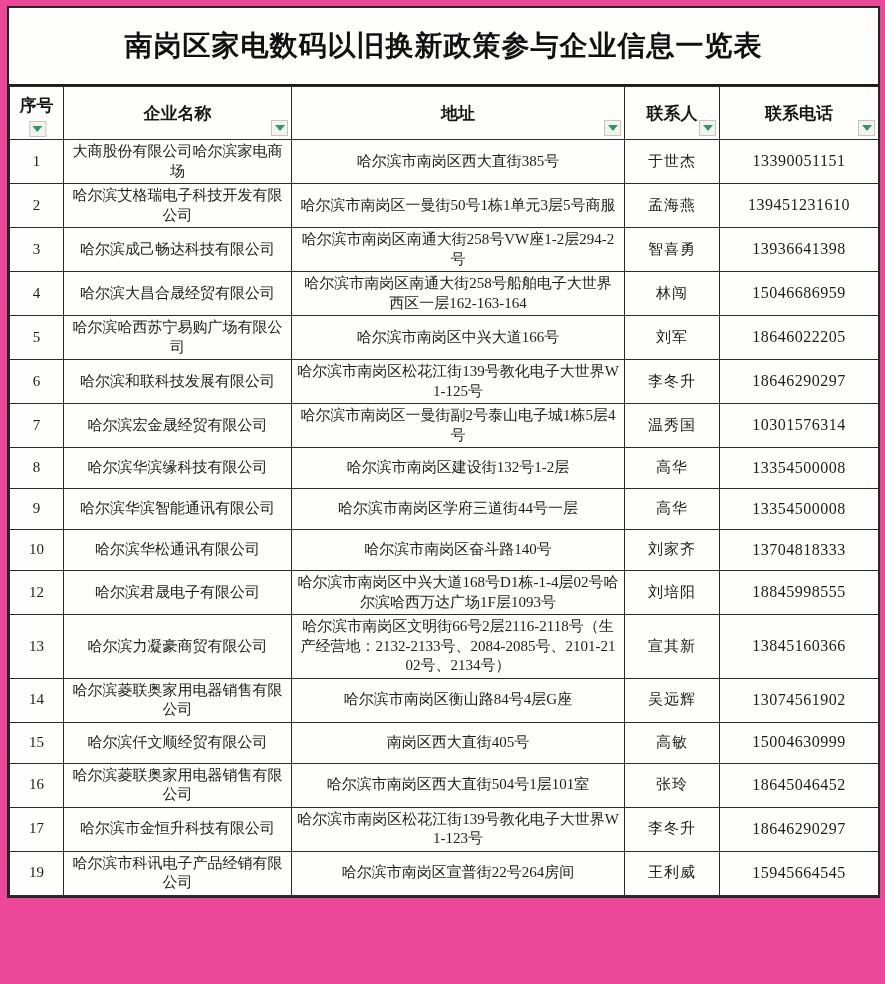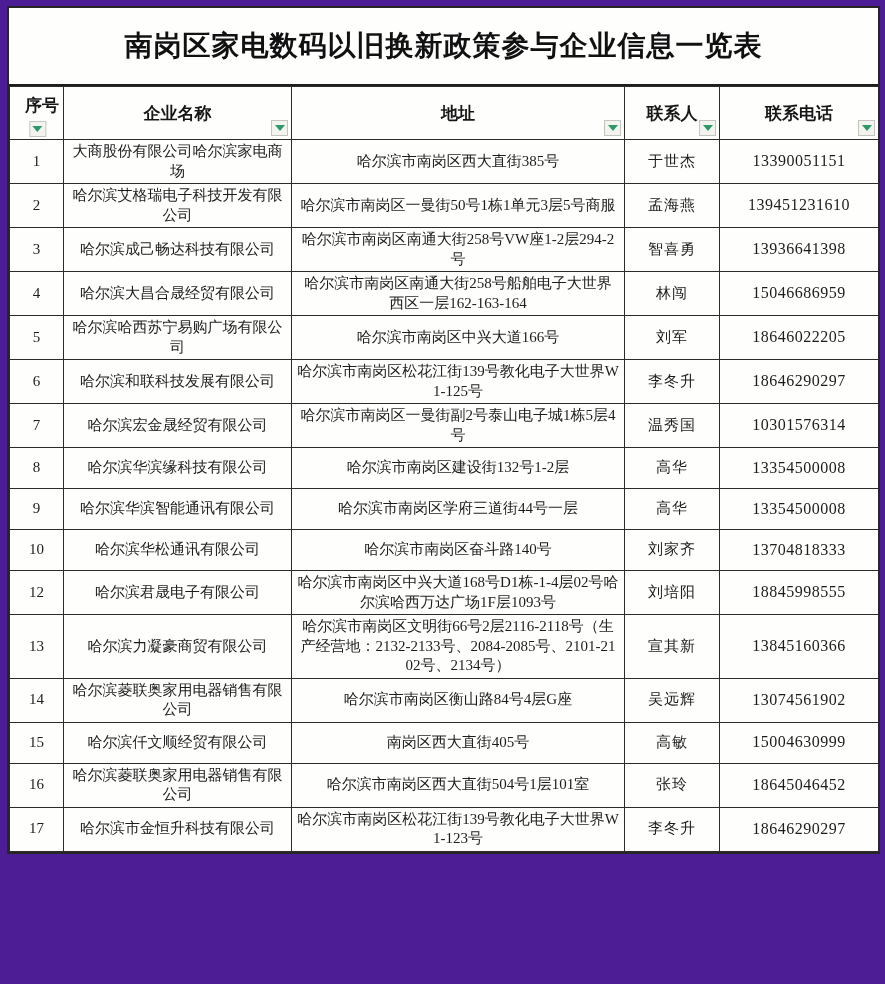--- a/index.html
+++ b/index.html
@@ -6,21 +6,21 @@
     margin: 0;
     padding: 0;
     background: #fdfdfc;
     font-family: "Liberation Serif", "DejaVu Serif", serif;
     color: #1a1a1a;
   }
   .page {
     position: relative;
     width: 885px;
     height: 984px;
-    background: #4c1d95;
+    background: #ec4899;
     overflow: hidden;
   }
   .sheet {
     position: absolute;
     left: 7px;
     top: 6px;
     width: 869px;
     border: 2px solid #262626;
     background: #fefefd;
   }
@@ -86,21 +86,20 @@
     width: 0;
     height: 0;
     border-left: 5px solid transparent;
     border-right: 5px solid transparent;
     border-top: 6px solid #2f9868;
   }
   
   th.col-index .th-label {
     display: block;
     margin-bottom: 16px;
-    text-align: right;
   }
   th.col-index .filter {
     left: 50%;
     right: auto;
     transform: translateX(-45%);
     bottom: 2px;
   }
 </style>
 </head>
 <body>
@@ -244,16 +243,23 @@
             <td class="col-contact">张玲</td>
             <td class="col-phone">18645046452</td>
           </tr>
           <tr>
             <td class="col-index">17</td>
             <td class="col-company">哈尔滨市金恒升科技有限公司</td>
             <td class="col-address">哈尔滨市南岗区松花江街139号教化电子大世界W1-123号</td>
             <td class="col-contact">李冬升</td>
             <td class="col-phone">18646290297</td>
           </tr>
+          <tr>
+            <td class="col-index">19</td>
+            <td class="col-company">哈尔滨市科讯电子产品经销有限公司</td>
+            <td class="col-address">哈尔滨市南岗区宣普街22号264房间</td>
+            <td class="col-contact">王利威</td>
+            <td class="col-phone">15945664545</td>
+          </tr>
         </tbody>
     </table>
   </div>
 </div>
 
 </body></html>

